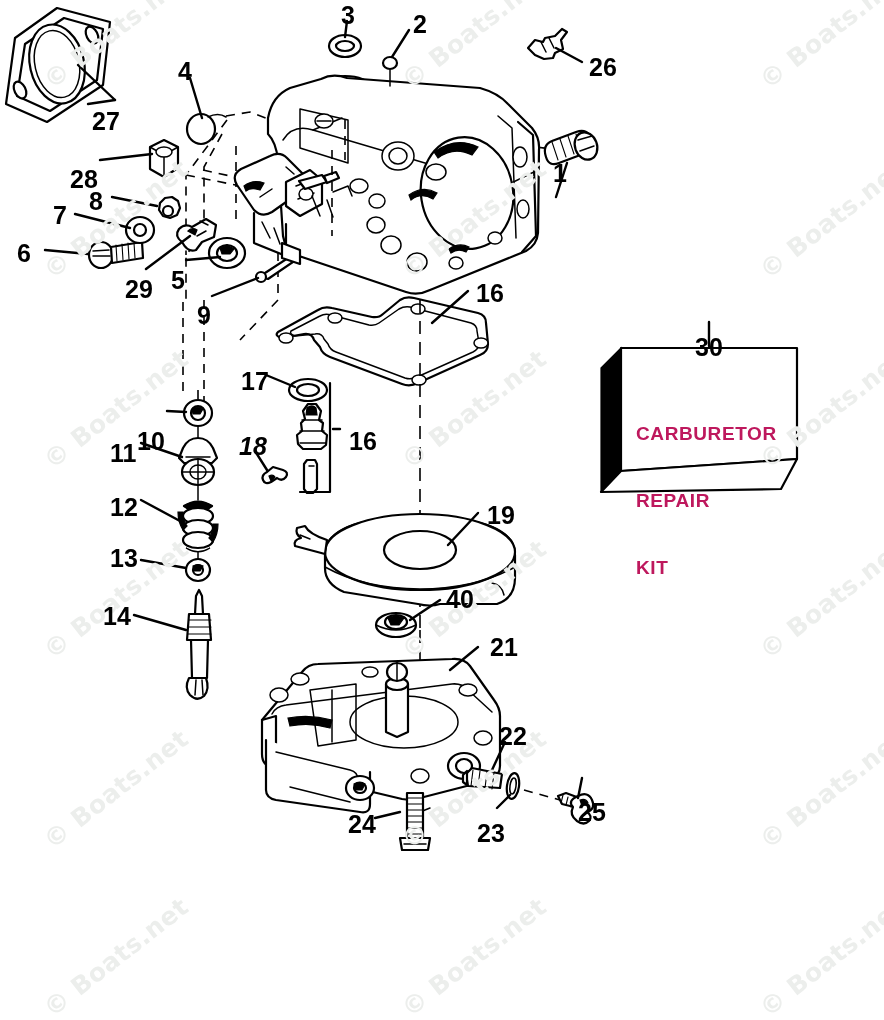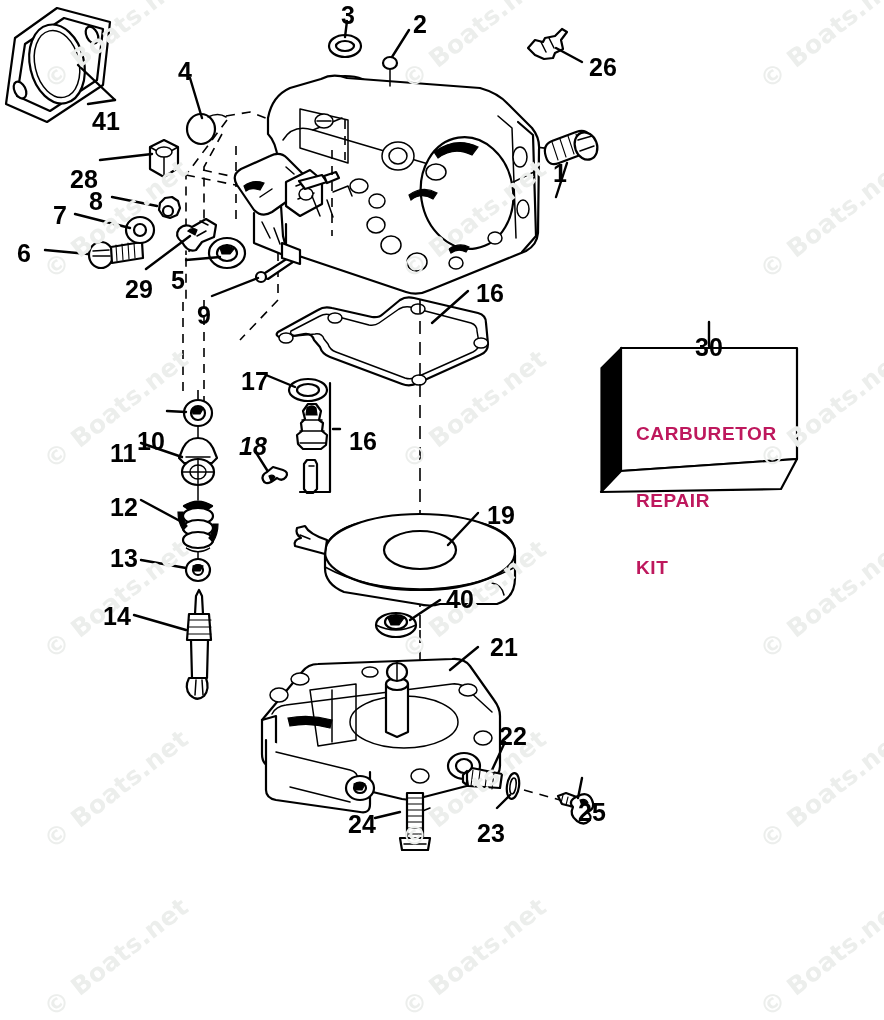--- a/index.html
+++ b/index.html
@@ -479,19 +479,19 @@
       <div class="lbl" style="left: 241px; top: 369px;">17</div>
       <div class="lbl" style="left: 239px; top: 434px; font-style: italic;">18</div>
       <div class="lbl" style="left: 487px; top: 503px;">19</div>
       <div class="lbl" style="left: 446px; top: 587px;">40</div>
       <div class="lbl" style="left: 490px; top: 635px;">21</div>
       <div class="lbl" style="left: 499px; top: 724px;">22</div>
       <div class="lbl" style="left: 477px; top: 821px;">23</div>
       <div class="lbl" style="left: 348px; top: 812px;">24</div>
       <div class="lbl" style="left: 578px; top: 760px; margin-top: 40px;">25</div>
       <div class="lbl" style="left: 589px; top: 55px;">26</div>
-      <div class="lbl" style="left: 92px; top: 109px;">41</div>
+      <div class="lbl" style="left: 92px; top: 109px;">27</div>
       <div class="lbl" style="left: 70px; top: 167px;">28</div>
       <div class="lbl" style="left: 125px; top: 277px;">29</div>
       <div class="lbl" style="left: 695px; top: 303px; margin-top: 32px;">30</div>
     </div>
 
 </div>
 
 </body></html>

